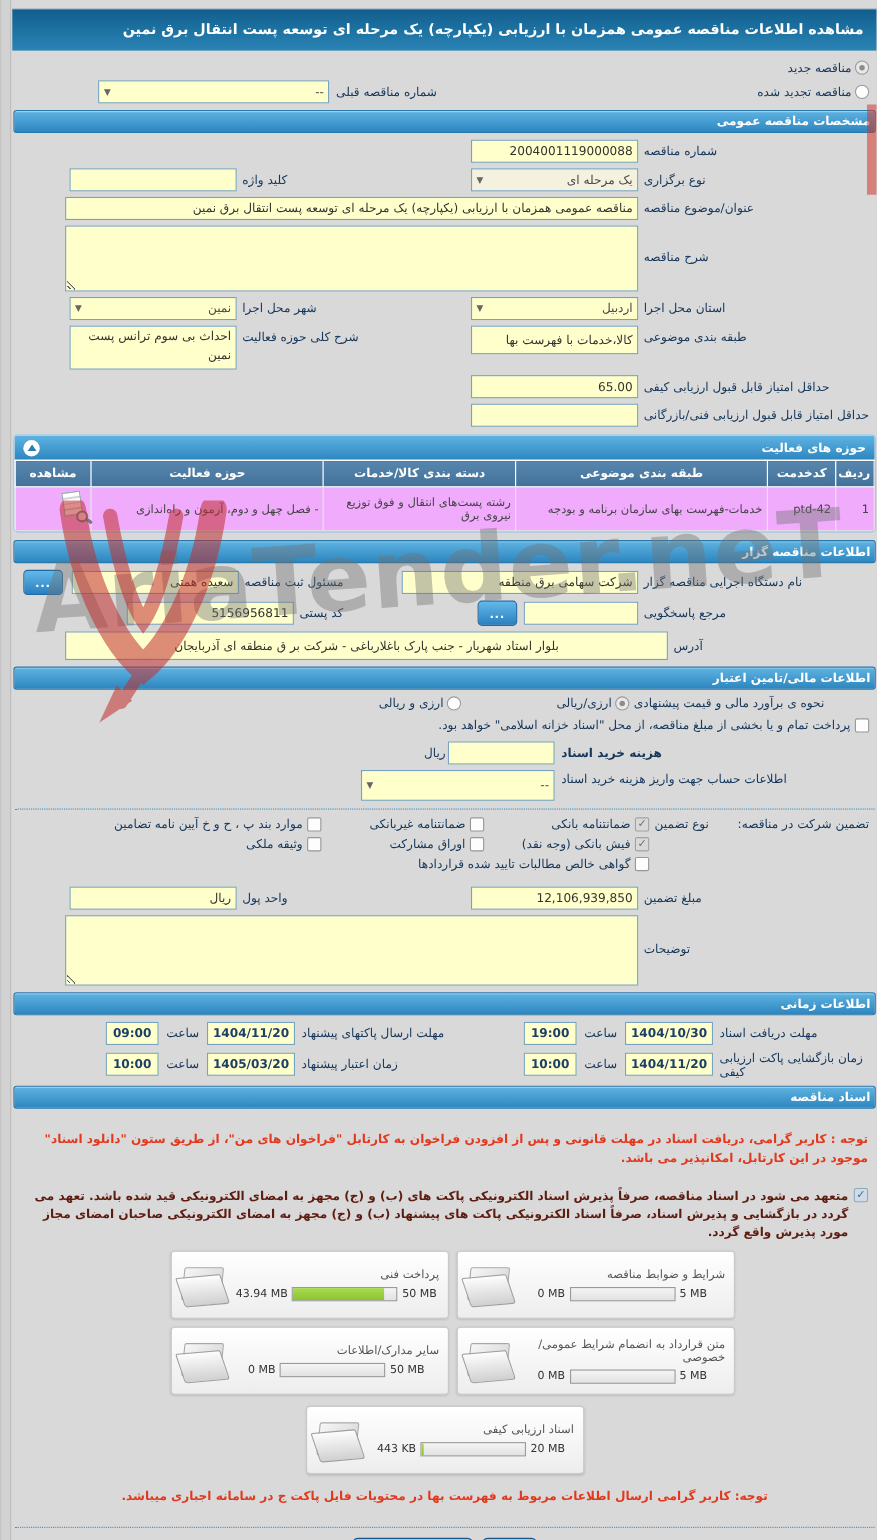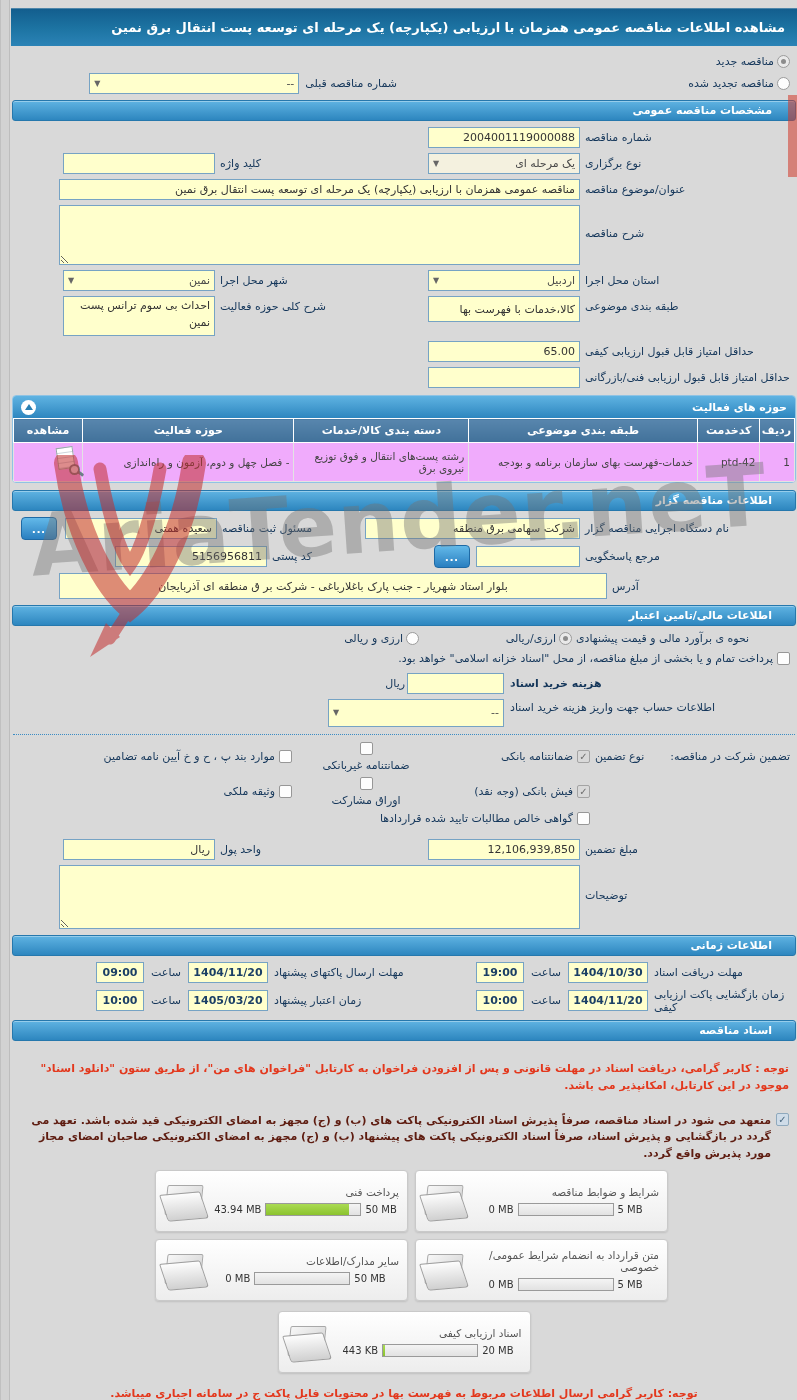--- a/index.html
+++ b/index.html
@@ -19,21 +19,21 @@
     background:linear-gradient(180deg,#125d8d 0%,#1d74a3 55%,#2b83b6 100%);
     color:#fff; font-weight:bold; font-size:13px;
     display:flex; align-items:center; padding:0 12px;
     box-shadow:inset 0 1px 0 rgba(255,255,255,.25);
   }
   .secbar {
     height:21px; margin:6px 1px 6px 1px;
     background:linear-gradient(180deg,#5fb3e2 0%,#2d86bf 100%);
     border:1px solid #2678ad; border-radius:3px;
     color:#fff; font-weight:bold; font-size:11px;
-    display:flex; align-items:center; padding:0 23px;
+    display:flex; align-items:center; padding:0 4px;
     box-shadow:inset 0 1px 0 rgba(255,255,255,.35);
   }
   .row { display:flex; align-items:center; margin:5px 7px; }
   .row.top-align { align-items:flex-start; }
   .lbl1 { width:210px; text-align:left; padding-left:5px; flex:0 0 auto; }
   .lbl2 { width:213px; text-align:left; padding-left:5px; flex:0 0 auto; }
   .lbl-auto { padding-left:5px; }
   .inp, .sel, .txt {
     background:#ffffcc; border:1px solid #76a3c4; height:21px;
     font-family:"DejaVu Sans",sans-serif; font-size:11px; color:#333;
@@ -120,21 +120,21 @@
   .wm-text {
     position:absolute; top:470px; left:0; width:100%; text-align:center;
     font-size:86px; font-weight:bold; letter-spacing:1px;
     color:rgba(115,115,115,.42); transform:rotate(-4deg);
     pointer-events:none; z-index:40; white-space:nowrap; direction:ltr;
   }
   .wm-logo { position:absolute; top:455px; left:48px; z-index:41; pointer-events:none; opacity:.55; }
   .wm-sliver { position:absolute; top:95px; right:0; width:9px; height:82px; background:rgba(210,55,40,.55); z-index:41; pointer-events:none; }
 
   .g-label { display:flex; gap:26px; width:200px; flex:0 0 auto; padding-left:4px; }
-  .g-colA { width:150px; } .g-colB { width:148px;flex-direction:column; } .g-colC { width:250px; }
+  .g-colA { width:150px; } .g-colB { width:148px; } .g-colC { width:250px; }
   .spacer200 { width:200px; flex:0 0 auto; }
 
   .t-lbl1 { width:142px; text-align:left; padding-left:6px; flex:0 0 auto; }
   .t-lbl2 { width:208px; text-align:left; padding-left:6px; flex:0 0 auto; }
   .t-date { width:80px; } .t-time { width:48px; }
   .t-word { width:44px; text-align:center; flex:0 0 auto; }
 </style>
 </head>
 <body>
 

